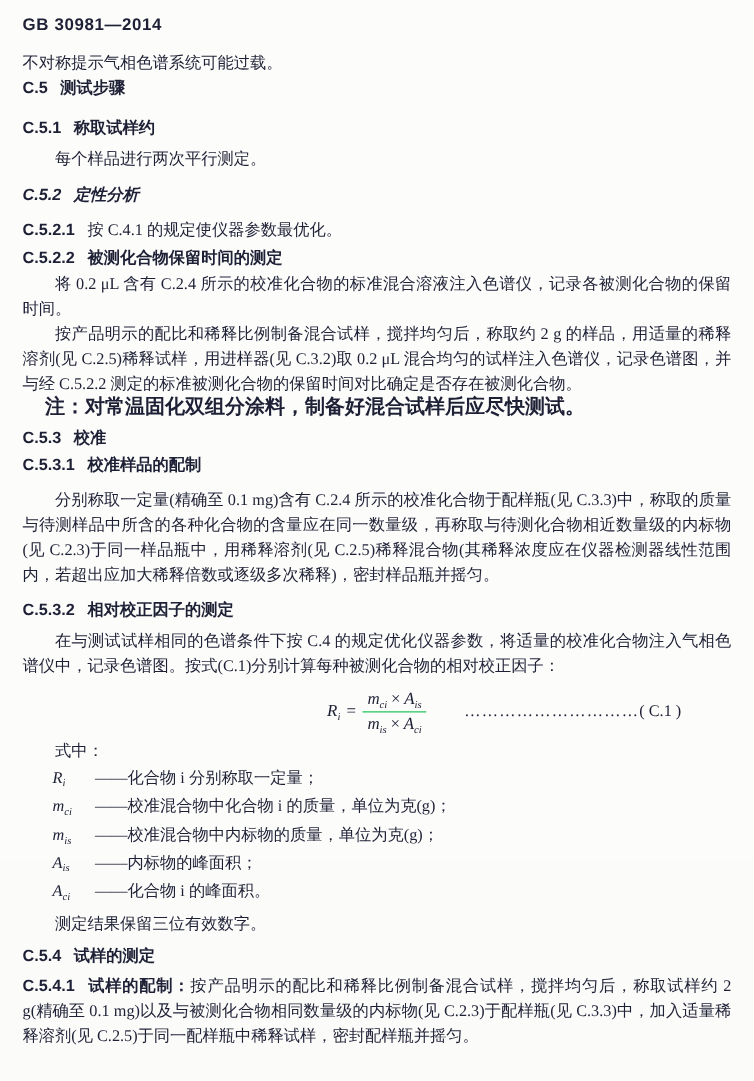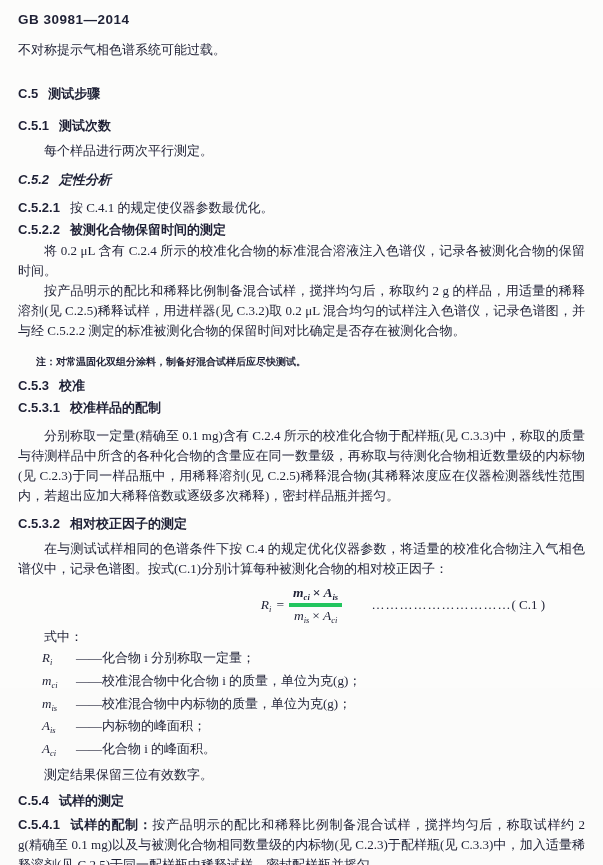--- a/index.html
+++ b/index.html
@@ -40,21 +40,21 @@
   .p-sig    { margin-top: 2px; }
   .p-c541   { margin-top: 4px; line-height: 19.5px; }
   .p-c531   { margin-top: 8px; }
   
   h2, h3 {
     font-family: "Liberation Sans", sans-serif;
     font-weight: bold;
     font-size: 13px;
     line-height: 20px;
   }
-  .h-c5   { margin-top: 24px; }
+  .h-c5   { }
   .h-c51  { margin-top: 12px; }
   .h-c52  { margin-top: 9px; font-style: italic; }
   .h-c522 { margin-top: 2px; }
   .h-c523 { margin-top: 0; }
   .h-c53  { margin-top: 6px; }
   .h-c531 { margin-top: 2px; }
   .h-c532 { margin-top: 8px; }
   .h-c54  { margin-top: 6px; }
   .clause-num { margin-right: 10px; }
   
@@ -64,24 +64,24 @@
     margin-right: 10px;
   }
   .runin-title {
     font-family: "Liberation Sans", sans-serif;
     font-weight: bold;
   }
   
   .note {
     font-family: "Liberation Sans", sans-serif;
     font-weight: bold;
-    font-size: 10px;
+    font-size: 16px;
     line-height: 16px;
     padding-left: 18px;
-    margin-top: 13px;
+    margin-top: 1px;
   }
   
   .formula-row {
     margin-top: 4px;
     height: 44px;
     display: flex;
     align-items: center;
     justify-content: center;
     position: relative;
     font-size: 13.5px;
@@ -93,23 +93,22 @@
     vertical-align: -3px;
   }
   .f-eq { margin: 0 5px; }
   .frac {
     display: inline-block;
     text-align: center;
     vertical-align: middle;
   }
   .frac .num {
     display: block;
-    border-bottom: 4px solid #22c55e;
+    border-bottom: 1px solid #22c55e;
     padding: 0 4px 1px 4px;
-    font-weight: bold;
   }
   .frac .den { display: block; padding: 1px 4px 0 4px; }
   .f-op { font-style: normal; margin: 0 3px; }
   .formula-ref {
     position: absolute;
     right: 40px;
     top: 50%;
     transform: translateY(-50%);
     font-size: 13px;
     white-space: nowrap;
@@ -141,21 +140,21 @@
 <body>
 
 <div class="page">
 
   <div class="doc-header">GB 30981—2014</div>
 
   <p class="body-text p-intro">不对称提示气相色谱系统可能过载。</p>
 
   <h2 class="h-c5"><span class="clause-num">C.5</span><span>测试步骤</span></h2>
 
-  <h3 class="h-c51"><span class="clause-num">C.5.1</span><span>测试次数</span></h3>
+  <h3 class="h-c51"><span class="clause-num">C.5.1</span><span>称取试样约</span></h3>
 
   <p class="body-text indent p-c51">每个样品进行两次平行测定。</p>
 
   <h3 class="h-c52"><span class="clause-num">C.5.2</span><span>定性分析</span></h3>
 
   <p class="body-text p-c521"><span class="inline-num">C.5.2.1</span><span>按 C.4.1 的规定使仪器参数最优化。</span></p>
 
   <h3 class="h-c522"><span class="clause-num">C.5.2.2</span><span>被测化合物保留时间的测定</span></h3>
 
   <p class="body-text indent p-c522">将 0.2 μL 含有 C.2.4 所示的校准化合物的标准混合溶液注入色谱仪，记录各被测化合物的保留时间。</p>

